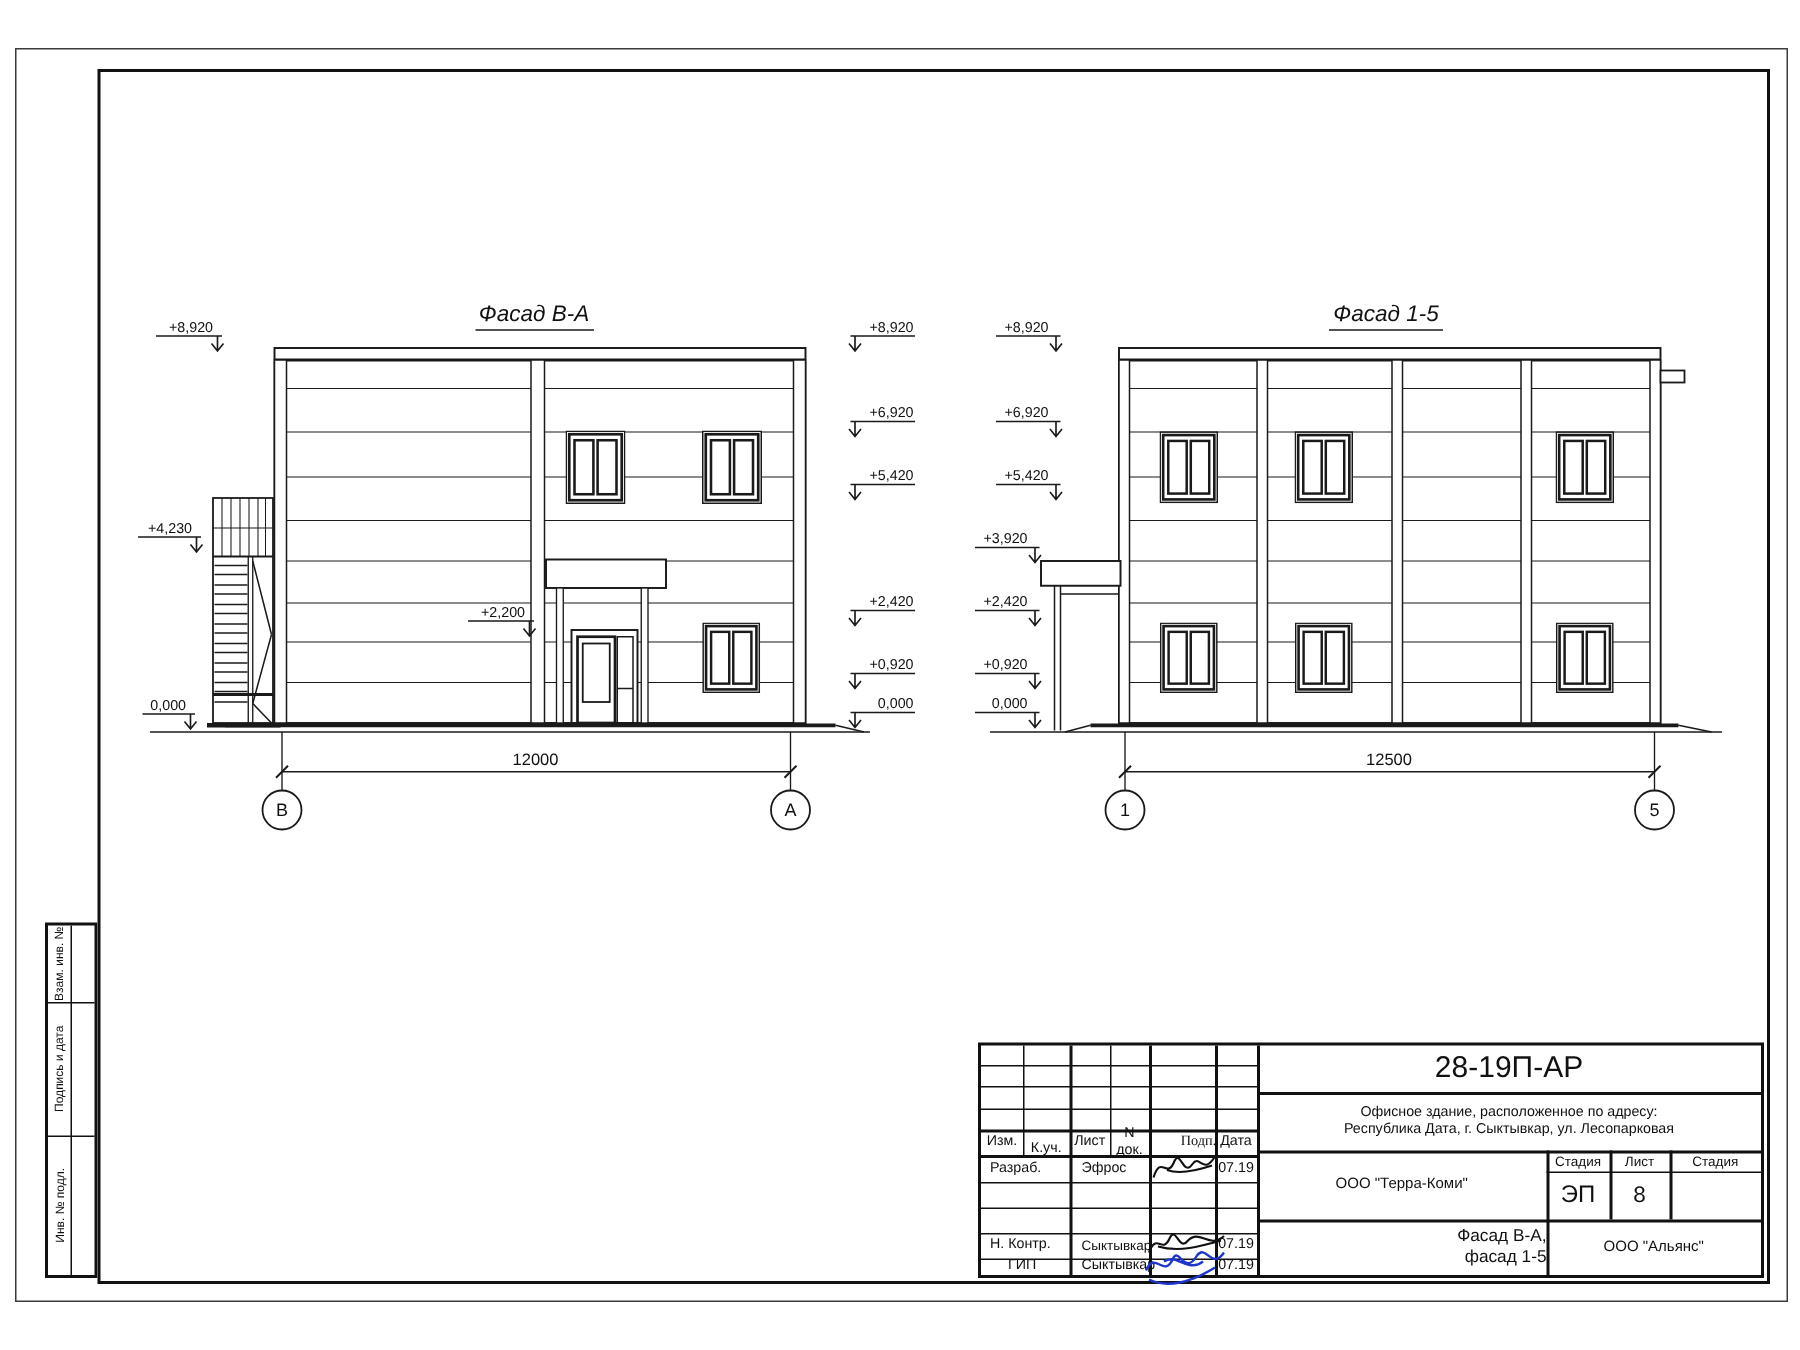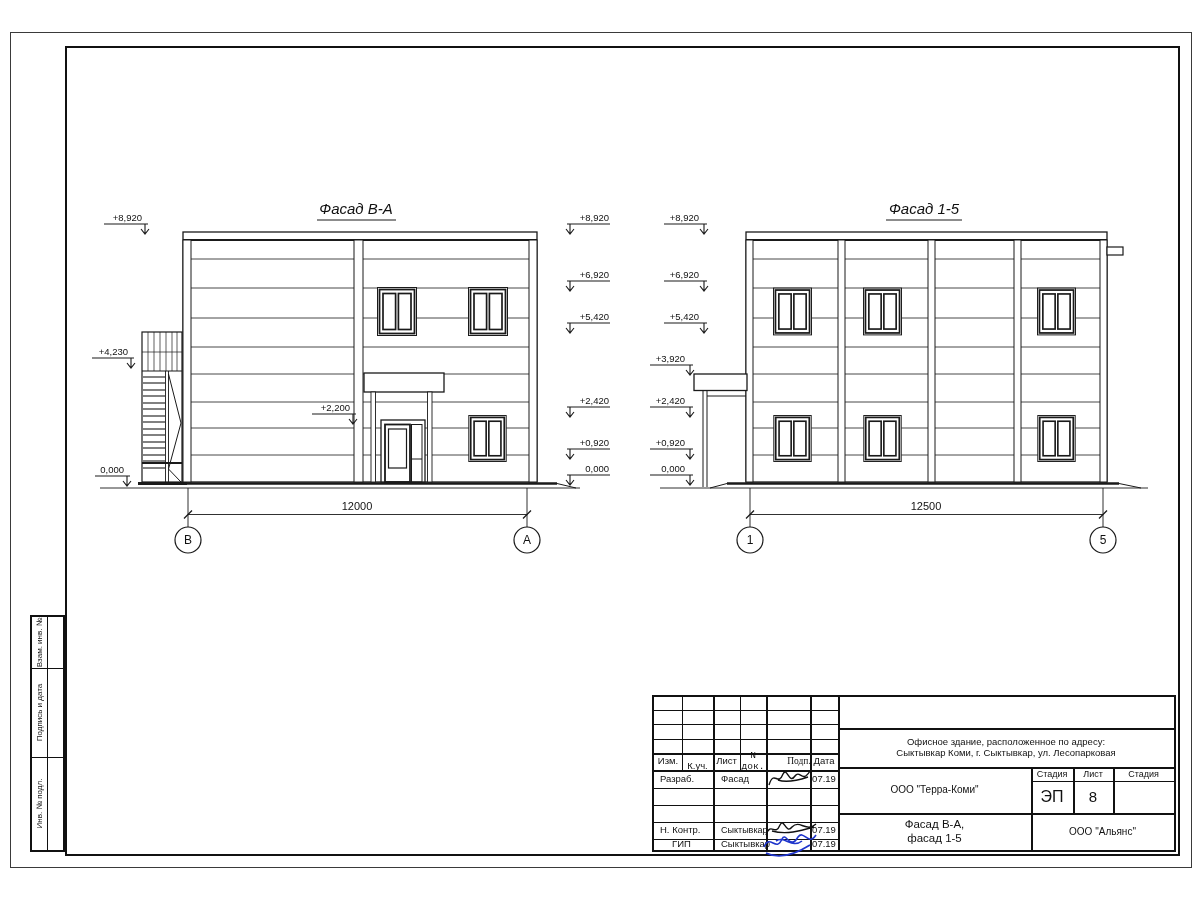--- a/index.html
+++ b/index.html
@@ -272,48 +272,49 @@
     <div class="hl th" style="left:184px;top:70px;width:336px;"></div>
     <div class="hl th" style="left:184px;top:116px;width:336px;"></div>
     <div class="hl" style="left:377px;top:84px;width:143px;"></div>
     <div class="vl th" style="left:377px;top:70px;height:83px;"></div>
     <div class="vl th" style="left:419px;top:70px;height:46px;"></div>
     <div class="vl th" style="left:459px;top:70px;height:46px;"></div>
 
     <div class="cell" style="left:0;top:56px;width:28px;height:17px;">Изм.</div>
     <div class="cell" style="left:28px;top:61px;width:31px;height:17px;">К.уч.</div>
     <div class="cell" style="left:59px;top:56px;width:27px;height:17px;">Лист</div>
-    <div class="cell" style="left:86px;top:56px;width:26px;height:17px;font-family:Liberation Mono, monospace;">N док.</div>
+    <div class="cell" style="left:86px;top:56px;width:26px;height:17px;">N док.</div>
     <div class="cell" style="left:112px;top:56px;width:66px;height:17px;font-family:Liberation Serif, serif;">Подп.</div>
     <div class="cell" style="left:156px;top:56px;width:28px;height:17px;">Дата</div>
 
     <div class="cell lft" style="left:0;top:73px;width:59px;height:18px;">Разраб.</div>
-    <div class="cell lft" style="left:61px;top:73px;width:51px;height:18px;">Фасад</div>
+    <div class="cell lft" style="left:61px;top:73px;width:51px;height:18px;">Эфрос</div>
     <div class="cell" style="left:156px;top:73px;width:28px;height:18px;">07.19</div>
 
     <div class="cell lft" style="left:0;top:125px;width:59px;height:17px;">Н. Контр.</div>
     <div class="cell lft" style="left:61px;top:125px;width:51px;height:17px;font-size:9px;">Сыктывкар</div>
     <div class="cell" style="left:156px;top:125px;width:28px;height:17px;">07.19</div>
 
     <div class="cell lft" style="left:0;top:142px;width:59px;height:11px;margin-left:12px;">ГИП</div>
     <div class="cell lft" style="left:61px;top:142px;width:51px;height:11px;">Сыктывкар</div>
     <div class="cell" style="left:156px;top:142px;width:28px;height:11px;">07.19</div>
 
+    <div class="cell" style="left:184px;top:0;width:336px;height:31px;font-size:20px;">28-19П-АР</div>
     <div class="cell" style="left:184px;top:31px;width:336px;height:39px;flex-direction:column;">
       <div>Офисное здание, расположенное по адресу:</div>
-      <div>Сыктывкар Коми, г. Сыктывкар, ул. Лесопарковая</div>
+      <div>Республика Дата, г. Сыктывкар, ул. Лесопарковая</div>
     </div>
     <div class="cell" style="left:184px;top:70px;width:193px;height:46px;font-size:10px;">ООО "Терра-Коми"</div>
     <div class="cell" style="left:377px;top:70px;width:42px;height:14px;font-size:9px;">Стадия</div>
     <div class="cell" style="left:419px;top:70px;width:40px;height:14px;font-size:9px;">Лист</div>
     <div class="cell" style="left:459px;top:70px;width:61px;height:14px;font-size:9px;">Стадия</div>
     <div class="cell" style="left:377px;top:84px;width:42px;height:32px;font-size:16px;">ЭП</div>
     <div class="cell" style="left:419px;top:84px;width:40px;height:32px;font-size:15px;">8</div>
     <div class="cell" style="left:459px;top:84px;width:61px;height:32px;"></div>
-    <div class="cell" style="left:184px;top:116px;width:193px;height:37px;flex-direction:column;font-size:11.5px;">
+    <div class="cell" style="left:184px;top:116px;width:193px;height:37px;flex-direction:column;font-size:11.5px;align-items:flex-end;">
       <div>Фасад В-А,</div>
       <div>фасад 1-5</div>
     </div>
     <div class="cell" style="left:377px;top:116px;width:143px;height:37px;font-size:10px;">ООО "Альянс"</div>
 
     <svg class="sig" style="left:110px;top:66px;" width="52" height="28">
       <path d="M5 22 C10 6 14 24 19 11 C23 3 25 22 31 13 C36 6 38 21 46 8 M14 17 C22 20 32 18 44 14" fill="none" stroke="#111" stroke-width="1.4"></path>
     </svg>
     <svg class="sig" style="left:108px;top:118px;" width="58" height="26">
       <path d="M4 20 C9 6 13 22 18 10 C22 2 24 20 30 12 C38 4 44 18 54 9 M10 16 C24 20 38 16 52 12" fill="none" stroke="#111" stroke-width="1.4"></path>

